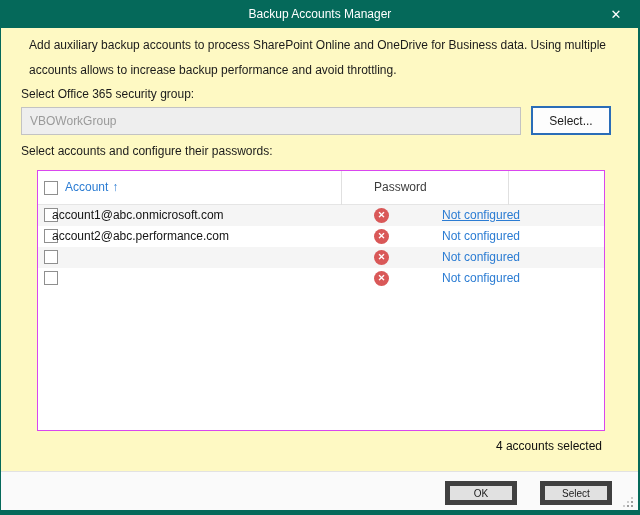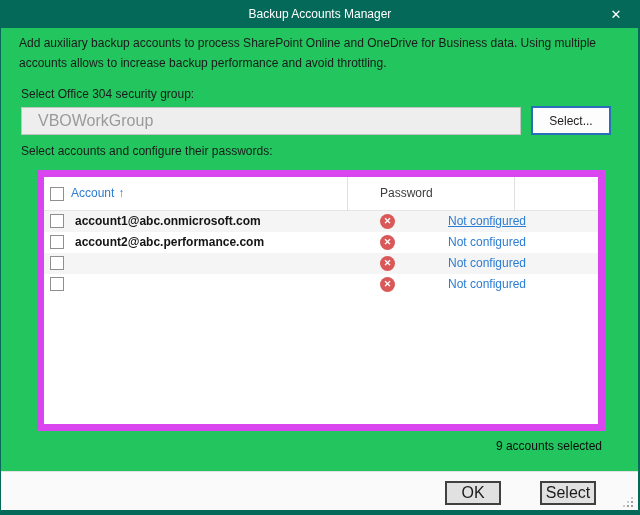--- a/index.html
+++ b/index.html
@@ -1,80 +1,80 @@
 <!DOCTYPE html>
 <html style="--teal: #05695a; --blue: #2b7cd3; --red: #d95858;"><head>
 <meta charset="utf-8">
 <style>
   :root{
     --teal:#05695a; --blue:#2b7cd3; --red:#d95858;
   }
   *{margin:0;padding:0;box-sizing:border-box;}
   html,body{background:#cfcfcf;font-family:"Liberation Sans",sans-serif;}
   .window{
-    position:relative;width:640px;height:515px;background:#22c55e;
+    position:relative;width:640px;height:515px;background:#fef9c3;
     border-left:1px solid var(--teal);border-right:2px solid var(--teal);
     overflow:hidden;font-size:12px;color:#1e1e1e;
   }
   .titlebar{
     position:absolute;left:-1px;right:-2px;top:0;height:28px;background:var(--teal);
     color:#ffffff;text-align:center;line-height:28px;font-size:12px;
   }
   .close-btn{
     position:absolute;right:8px;top:0;width:32px;height:28px;line-height:27px;
     text-align:center;color:#ffffff;font-size:13px;cursor:pointer;background:transparent;border:none;
     font-family:"Liberation Sans",sans-serif;
   }
-  .description{position:absolute;left:18px;top:33px;width:602px;line-height:20px;color:#1b1b1b;}
+  .description{position:absolute;left:28px;top:33px;width:602px;line-height:25px;color:#1b1b1b;}
   .label{position:absolute;left:20px;color:#1b1b1b;}
   .lbl-group{top:87px;}
   .lbl-accounts{top:144px;}
   .group-input{
     position:absolute;left:20px;top:107px;width:500px;height:28px;
     background:#eeeeee;border:1px solid #c3c3c3;color:#9a9a9a;
-    padding:0 16px;font-size:16px;font-family:"Liberation Sans",sans-serif;
+    padding:0 8px;font-size:12px;font-family:"Liberation Sans",sans-serif;
   }
   .select-btn{
     position:absolute;left:530px;top:106px;width:80px;height:29px;
     background:#fdfdfd;border:2px solid #2a6db8;font-size:12px;color:#1b1b1b;
     font-family:"Liberation Sans",sans-serif;cursor:pointer;
   }
   .table{
     position:absolute;left:36px;top:170px;width:568px;height:261px;
-    border:7px solid #d946ef;background:#ffffff;
+    border:1px solid #d946ef;background:#ffffff;
   }
   .thead{position:relative;height:34px;border-bottom:1px solid #e5e5e5;background:#ffffff;}
   .col-sep{position:absolute;top:0;width:1px;height:34px;background:#e0e0e0;}
   .sep-1{left:303px;} .sep-2{left:470px;}
   .checkbox{
     position:absolute;width:14px;height:14px;background:#ffffff;border:1px solid #8f8f8f;
   }
   .thead .checkbox{left:6px;top:10px;}
   .th-account{position:absolute;left:27px;top:9px;color:var(--blue);}
   .sort-arrow{color:var(--blue);font-size:12px;margin-left:4px;}
   .th-password{position:absolute;left:336px;top:9px;color:#3c3c3c;}
   .row{position:relative;height:21px;background:#ffffff;}
   .row.alt{background:#f5f5f5;}
   .row .checkbox{left:6px;top:3px;}
-  .cell-account{position:absolute;left:31px;top:3px;color:#141414;font-weight:bold;}
+  .cell-account{position:absolute;left:14px;top:3px;color:#141414;}
   .status-icon{
     position:absolute;left:336px;top:3px;width:15px;height:15px;border-radius:50%;
     background:var(--red);color:#ffffff;font-size:9px;font-weight:bold;
     text-align:center;line-height:15px;
   }
   .status-link{position:absolute;left:357px;top:3px;color:var(--blue);text-decoration:none;cursor:pointer;margin-left:47px;}
   .status-link.underline{text-decoration:underline;}
   .selection-count{position:absolute;right:36px;top:439px;color:#0e0e0e;}
   .footer{
     position:absolute;left:-1px;right:-2px;top:471px;height:39px;
     background:#fafafa;border-top:1px solid #e2e2e2;
   }
   .btn{
-    position:absolute;top:481px;width:56px;height:24px;background:#e1e1e1;
-    border:2px solid #404040;font-size:16px;color:#1b1b1b;cursor:pointer;
+    position:absolute;top:481px;width:72px;height:24px;background:#e1e1e1;
+    border:5px solid #404040;font-size:10px;color:#1b1b1b;cursor:pointer;
     font-family:"Liberation Sans",sans-serif;
   }
   .btn-ok{left:444px;}
   .btn-cancel{left:539px;}
   .bottom-strip{position:absolute;left:-1px;right:-2px;bottom:0;height:5px;background:var(--teal);}
   .grip{position:absolute;right:5px;bottom:8px;width:12px;height:12px;cursor:nwse-resize;}
   .grip::after{
     content:"";position:absolute;right:0;bottom:0;width:2px;height:2px;background:#9e9e9e;
     box-shadow:-4px 0 #9e9e9e,-8px 0 #cccccc,0 -4px #9e9e9e,-4px -4px #cccccc,0 -8px #cccccc;
   }
@@ -86,21 +86,21 @@
 
   <div class="titlebar">
     <span>Backup Accounts Manager</span>
     <button class="close-btn">
       <span>✕</span>
     </button>
   </div>
 
   <div class="description">Add auxiliary backup accounts to process SharePoint Online and OneDrive for Business data. Using multiple accounts allows to increase backup performance and avoid throttling.</div>
 
-  <div class="label lbl-group">Select Office 304 security group:</div>
+  <div class="label lbl-group">Select Office 365 security group:</div>
 
   <input class="group-input" type="text" readonly="" value="VBOWorkGroup" style="">
 
   <button class="select-btn">
     <span>Select...</span>
   </button>
 
   <div class="label lbl-accounts">Select accounts and configure their passwords:</div>
 
   <div class="table">
@@ -133,21 +133,21 @@
       <div class="status-icon">✕</div>
       <a class="status-link">Not configured</a>
     </div>
     <div class="row">
       <div class="checkbox"></div>
       <div class="status-icon">✕</div>
       <a class="status-link">Not configured</a>
     </div>
   </div>
 
-  <div class="selection-count">9 accounts selected</div>
+  <div class="selection-count">4 accounts selected</div>
 
   <div class="footer"></div>
 
   <button class="btn btn-ok">
     <span>OK</span>
   </button>
   <button class="btn btn-cancel">
     <span>Select</span>
   </button>
 

